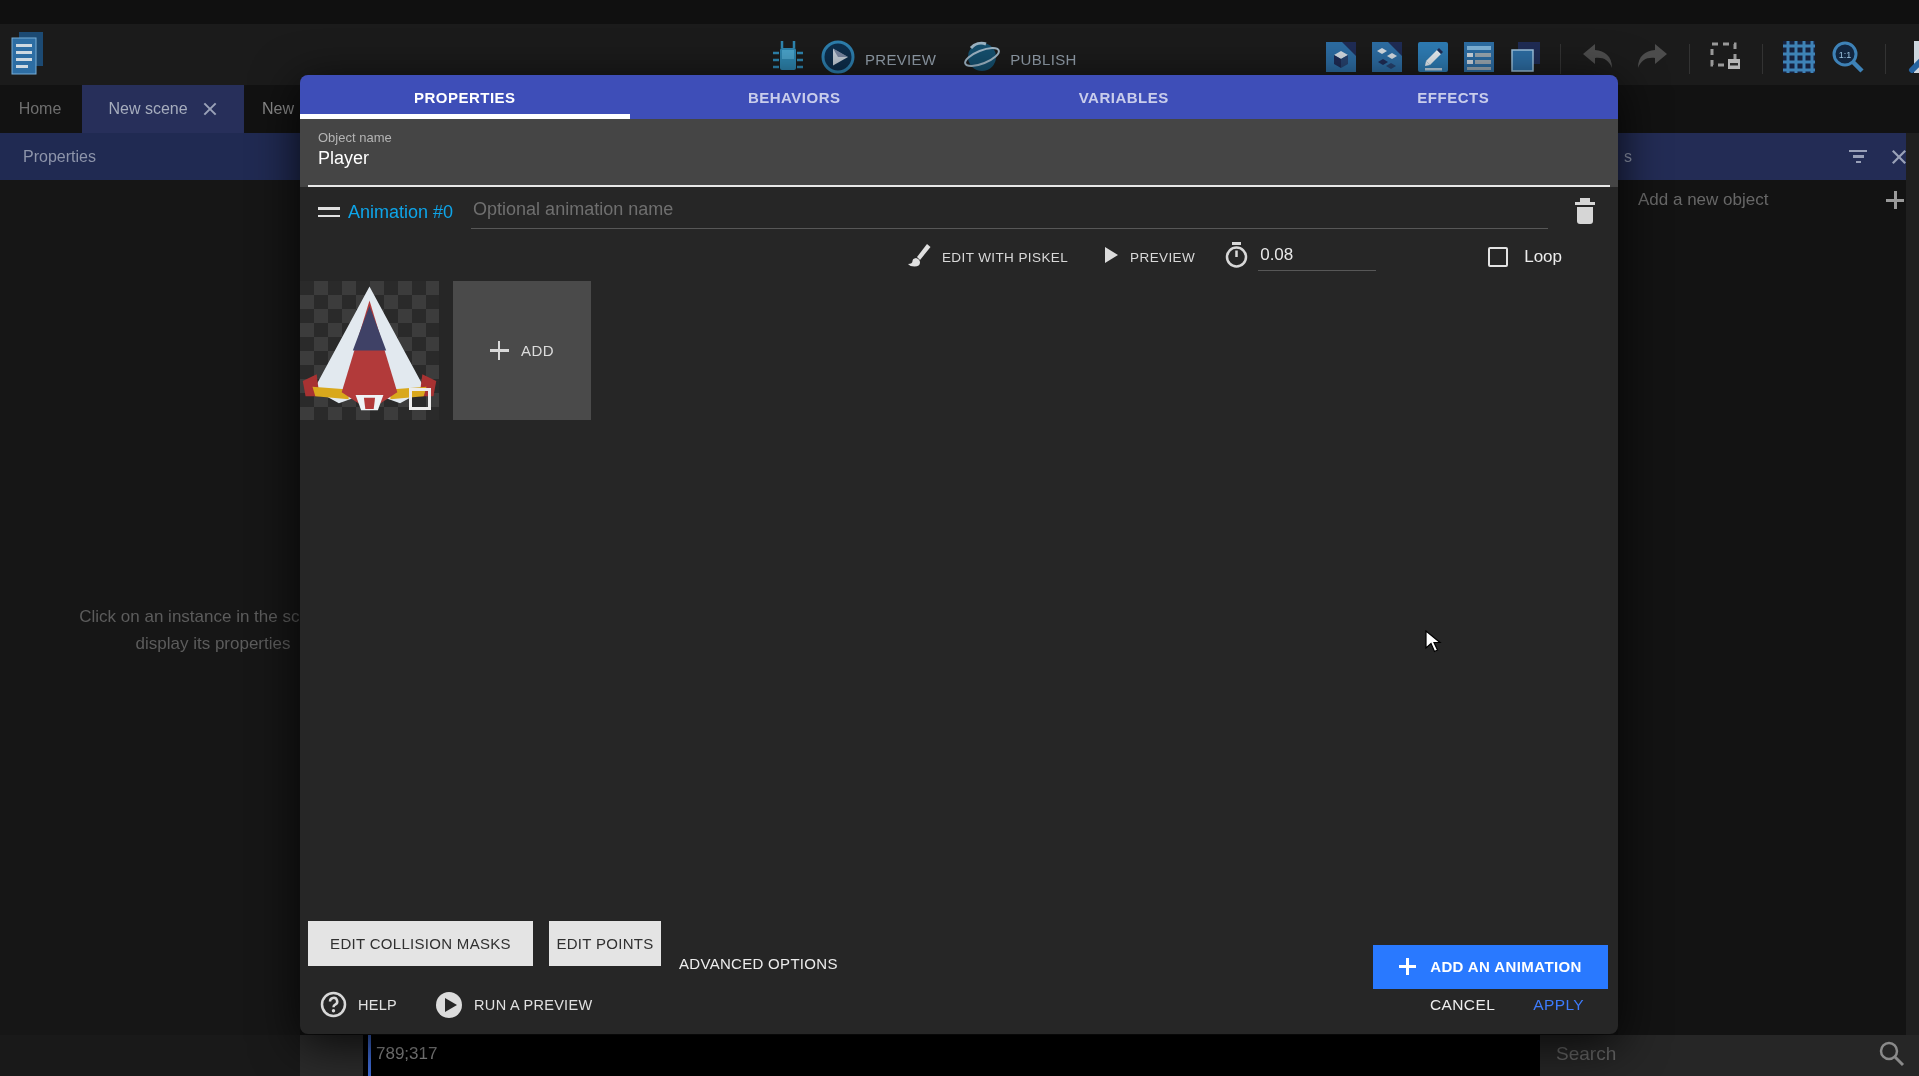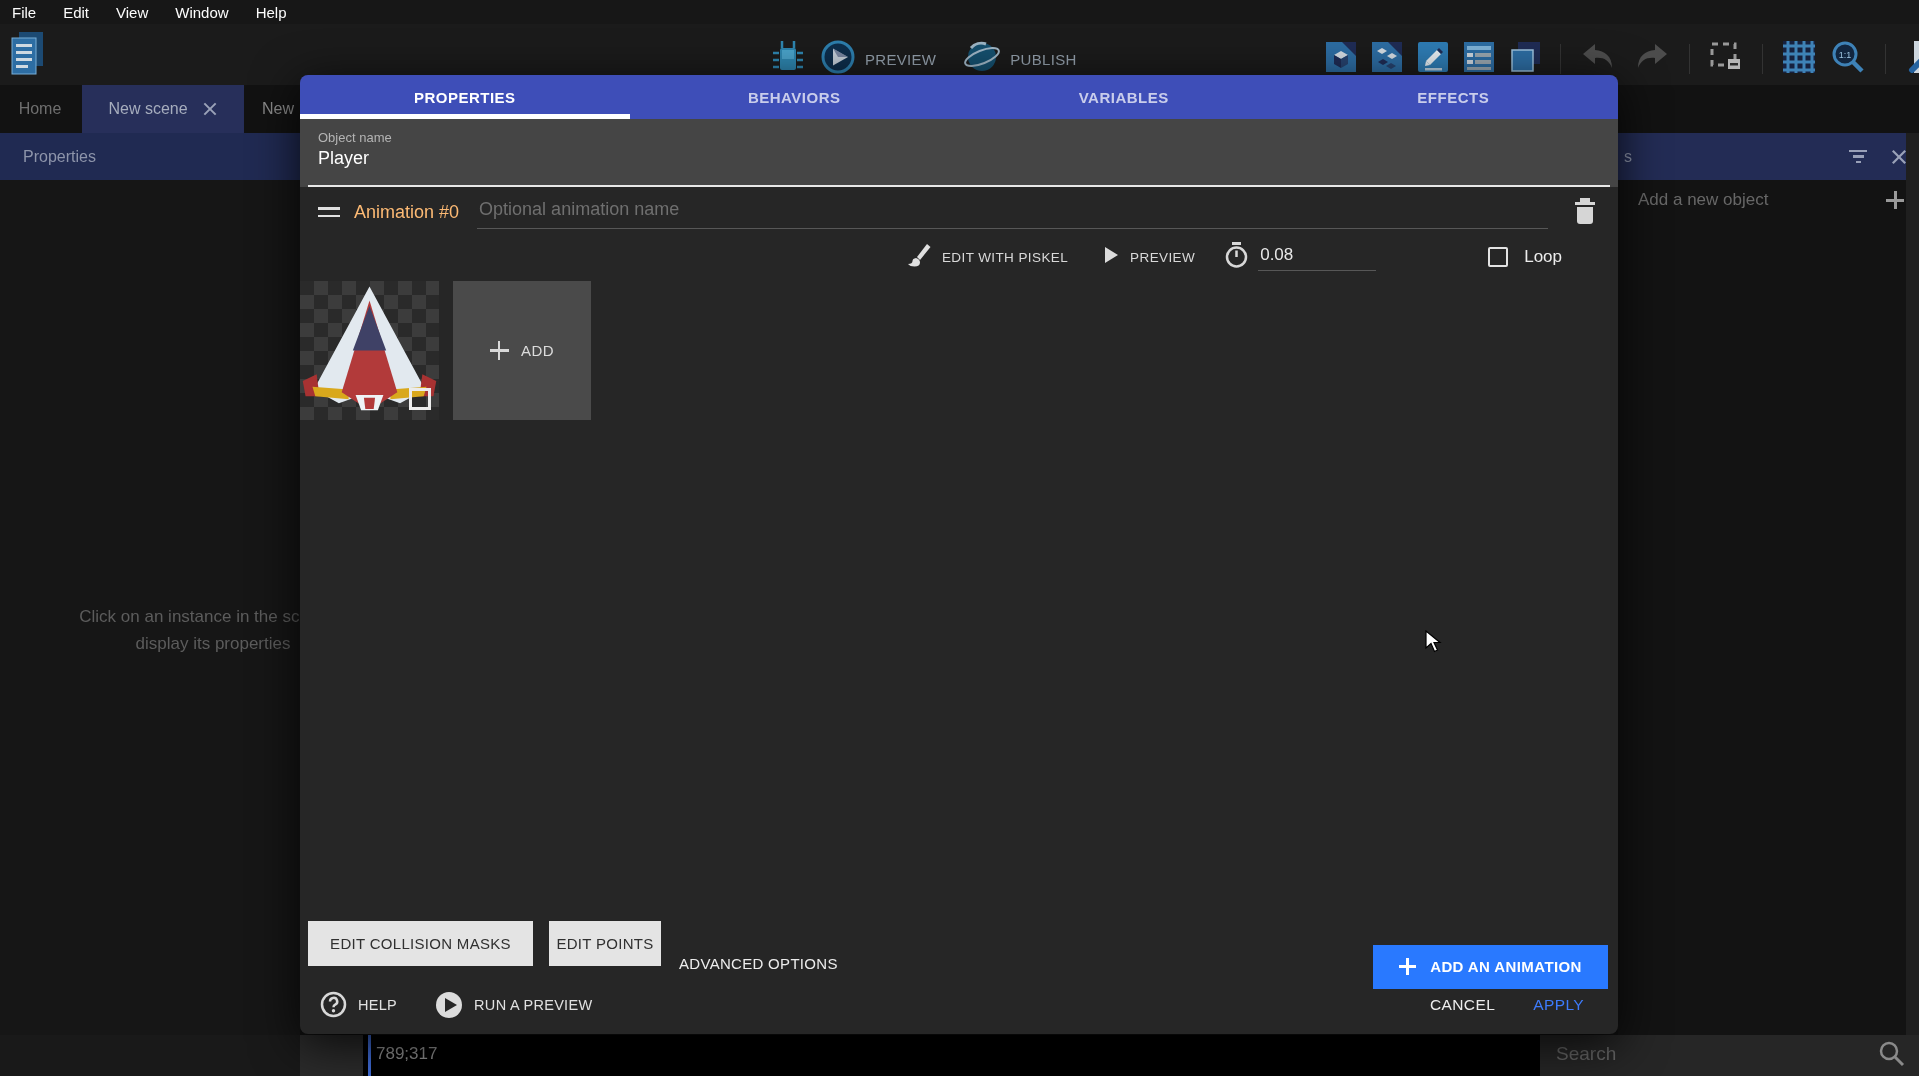--- a/index.html
+++ b/index.html
@@ -66,21 +66,21 @@
   #objname-strip { position:absolute; left:0; top:44px; width:1318px; height:68px; background:#454545; padding:11px 0 0 18px; }
   #objname-label { color:#b4b4b4; font-size:13px; }
   #objname-input { display:block; margin-top:3px; width:1280px; background:transparent; border:none; outline:none;
     color:#fff; font-size:18px; font-family:"Liberation Sans",sans-serif; }
   #objname-underline { position:absolute; left:8px; right:8px; bottom:0; height:2px; background:#e8e8e8; }
 
   #anim-header { position:absolute; left:0; top:112px; width:1318px; height:50px;
     display:flex; align-items:center; padding:0 20px 0 18px; }
   .drag-handle { width:22px; display:flex; flex-direction:column; gap:5px; }
   .drag-handle i { display:block; height:2.5px; background:#e0e0e0; }
-  #anim-title { color:#fdba74; font-size:18px; margin-left:14px; white-space:nowrap; }
+  #anim-title { color:#0ea5e9; font-size:18px; margin-left:8px; white-space:nowrap; }
   #anim-name-input { flex:1; margin-left:18px; margin-right:24px; background:transparent; border:none;
     border-bottom:1px solid #575757; outline:none; color:#bbb; font-size:18px; padding:4px 2px 8px;
     font-family:"Liberation Sans",sans-serif; }
   #anim-name-input::placeholder { color:#6f6f6f; }
 
   #anim-controls { position:absolute; left:0; top:162px; width:1318px; height:40px;
     display:flex; align-items:center; justify-content:flex-end; padding-right:56px; }
   .ctrl-label { color:#d8d8d8; font-size:13.5px; letter-spacing:0.4px; }
   #time-input { width:118px; background:transparent; border:none; border-bottom:1px solid #575757; outline:none;
     color:#e8e8e8; font-size:17px; padding:2px 2px 5px; font-family:"Liberation Sans",sans-serif; }
@@ -134,27 +134,20 @@
   #search-input::placeholder { color:#666; }
 
   
   #cursor { position:absolute; left:1425px; top:630px; z-index:30; }
 </style>
 </head>
 <body>
 
 <div id="screen">
 
-  <div id="menubar">
-    <span>File</span>
-    <span>Edit</span>
-    <span>View</span>
-    <span>Window</span>
-    <span>Help</span>
-  </div>
 
   <div id="toolbar">
     <span class="pm-icon">
       <svg width="38" height="48" viewBox="0 0 38 48">
         <rect x="11" y="2" width="24" height="34" fill="#1c4a73"></rect>
         <rect x="4" y="8" width="24" height="36" fill="#2d6da3" stroke="#79aed6" stroke-width="1"></rect>
         <rect x="8" y="14" width="16" height="3" fill="#cfd9e1"></rect>
         <rect x="8" y="21" width="16" height="3" fill="#cfd9e1"></rect>
         <rect x="8" y="28" width="16" height="3" fill="#cfd9e1"></rect>
         <rect x="8" y="35" width="12" height="3" fill="#cfd9e1"></rect>

